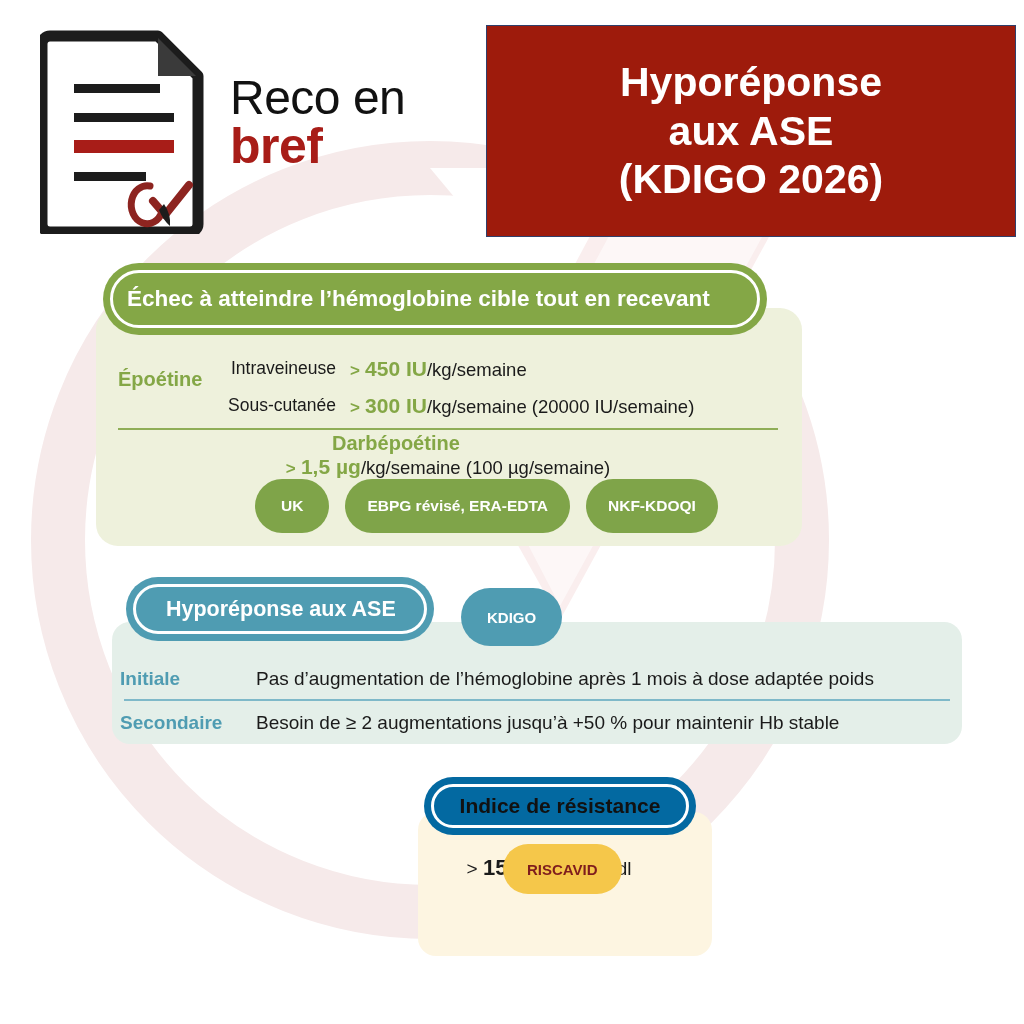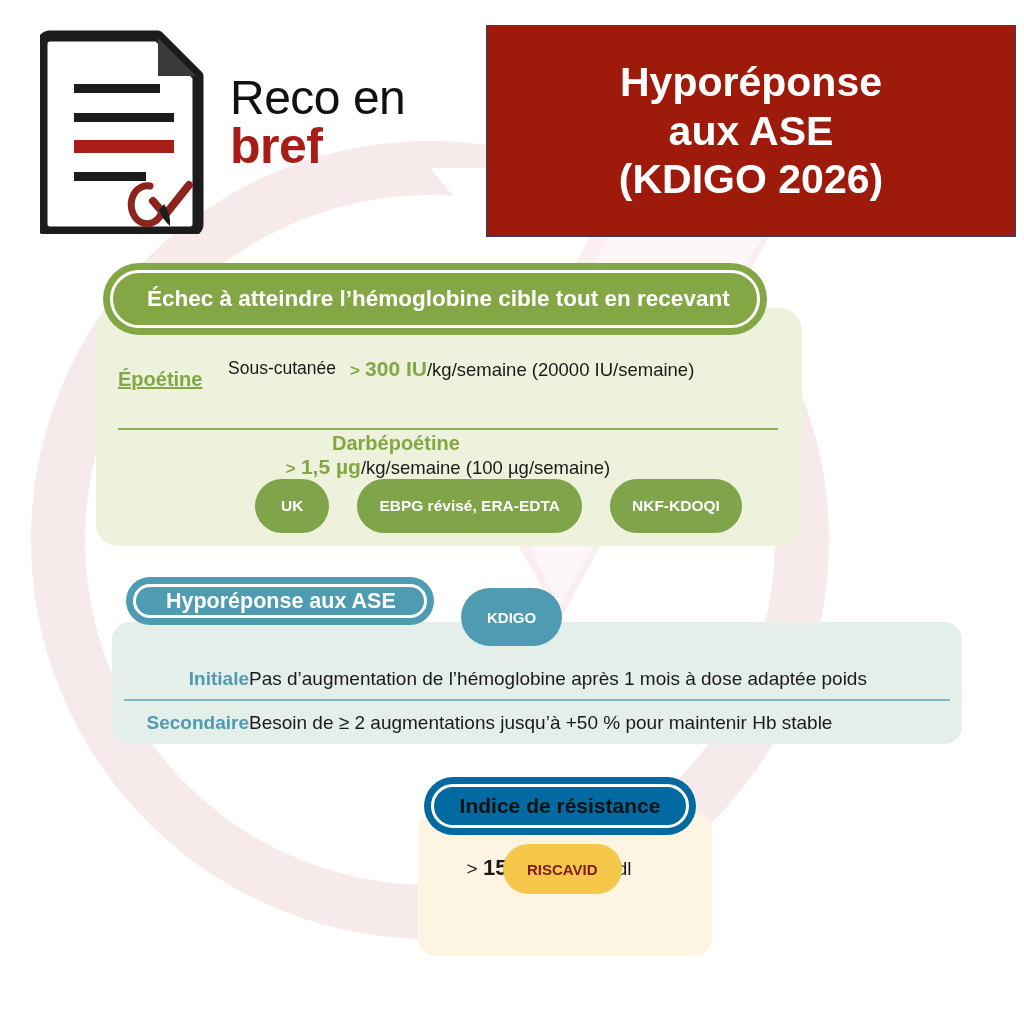--- a/index.html
+++ b/index.html
@@ -128,26 +128,26 @@
     white-space: nowrap;
   }
 
   .ribbon-green {
     left: 103px; top: 263px;
     width: 664px; height: 72px;
     background: #84a746;
   }
   .ribbon-green .ribbon-label {
     font-size: 22.5px;
-    padding-left: 34px;
+    padding-left: 14px;
   }
 
   .ribbon-teal {
     left: 126px; top: 577px;
-    width: 308px; height: 48px;
+    width: 308px; height: 64px;
     background: #4f9cb2;
   }
   .ribbon-teal .ribbon-label {
     font-size: 21.5px;
     padding-left: 30px;
   }
 
   .ribbon-yellow {
     left: 424px; top: 777px;
     width: 272px; height: 58px;
@@ -173,21 +173,20 @@
     height: 37px;
   }
   .epo-name {
     position: absolute;
     left: 0; top: 18px;
     width: 108px;
     font-size: 20px;
     font-weight: bold;
     color: #84a746;
     white-space: nowrap;
-    text-decoration: underline;
   }
   .epo-route {
     width: 232px;
     text-align: right;
     padding-right: 14px;
     box-sizing: border-box;
     font-size: 17.5px;
     color: #1a1a1a;
     white-space: nowrap;
   }
@@ -224,21 +223,21 @@
     color: #84a746;
     white-space: nowrap;
   }
 
   
   .pill-row {
     position: absolute;
     left: 255px; top: 479px;
     display: flex;
     align-items: center;
-    gap: 28px;
+    gap: 16px;
     z-index: 3;
   }
   .pill {
     border-radius: 999px;
     color: #ffffff;
     font-weight: bold;
     display: flex;
     align-items: center;
     justify-content: center;
     white-space: nowrap;
@@ -269,27 +268,26 @@
     padding: 0 24px;
     background: #f5c74a;
     color: #7f1d1d;
     font-size: 15px;
     z-index: 4;
   }
 
   
   .teal-row {
     position: absolute;
-    left: 113px;
+    left: 120px;
     width: 826px;
     height: 42px;
     display: flex;
     align-items: center;
     z-index: 3;
-    text-align: right;
   }
   .teal-row-initial { top: 658px; }
   .teal-row-secondary { top: 702px; }
   .teal-label {
     width: 136px;
     font-size: 19px;
     font-weight: bold;
     color: #4f9cb2;
     white-space: nowrap;
   }
@@ -361,20 +359,27 @@
 
   <div class="ribbon ribbon-green">
     <div class="ribbon-inner">
       <span class="ribbon-label">Échec à atteindre l’hémoglobine cible tout en recevant</span>
     </div>
   </div>
 
   <div class="epo-grid">
     <div class="epo-name">Époétine</div>
 
+    <div class="epo-row">
+      <span class="epo-route">Intraveineuse</span>
+      <span class="epo-value">
+        <span class="gt">&gt;</span>
+        <span class="big">450 IU</span><span>/kg/semaine</span>
+      </span>
+    </div>
 
     <div class="epo-row">
       <span class="epo-route">Sous-cutanée</span>
       <span class="epo-value">
         <span class="gt">&gt;</span>
         <span class="big">300 IU</span><span>/kg/semaine (20000 IU/semaine)</span>
       </span>
     </div>
   </div>
 

